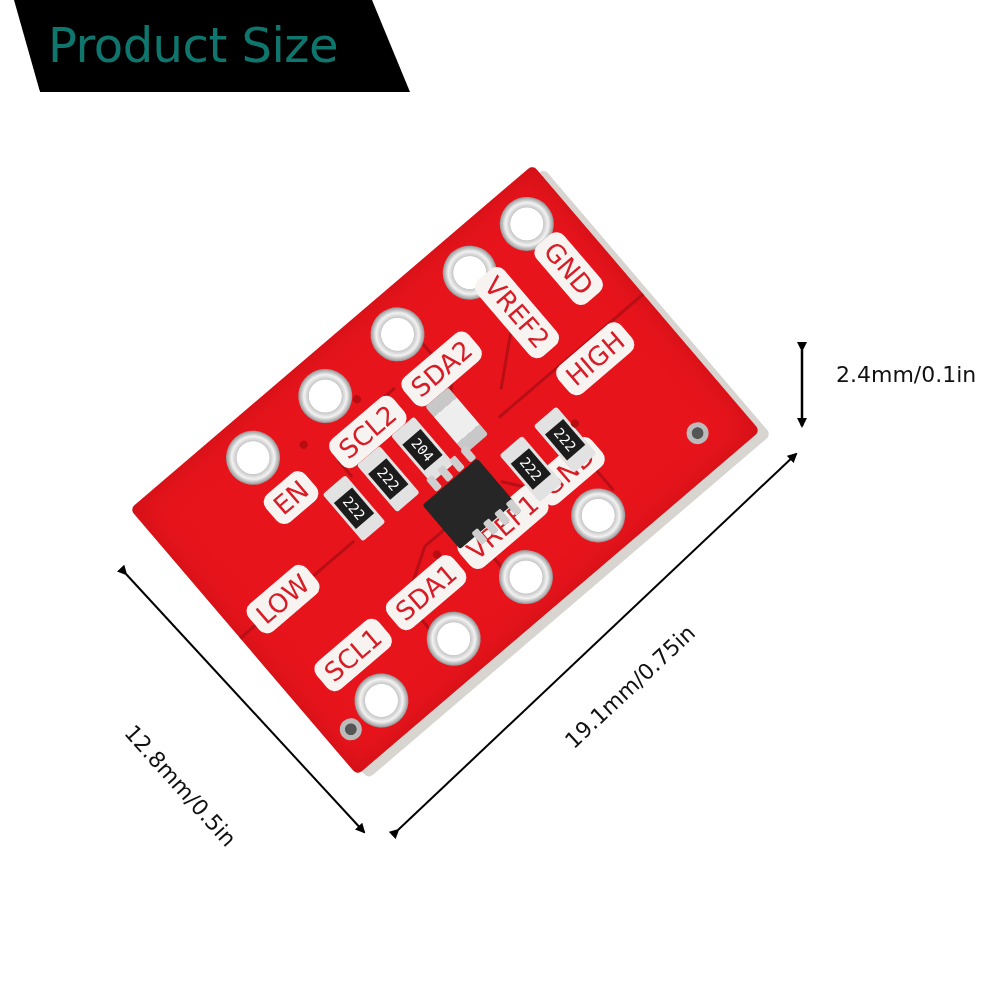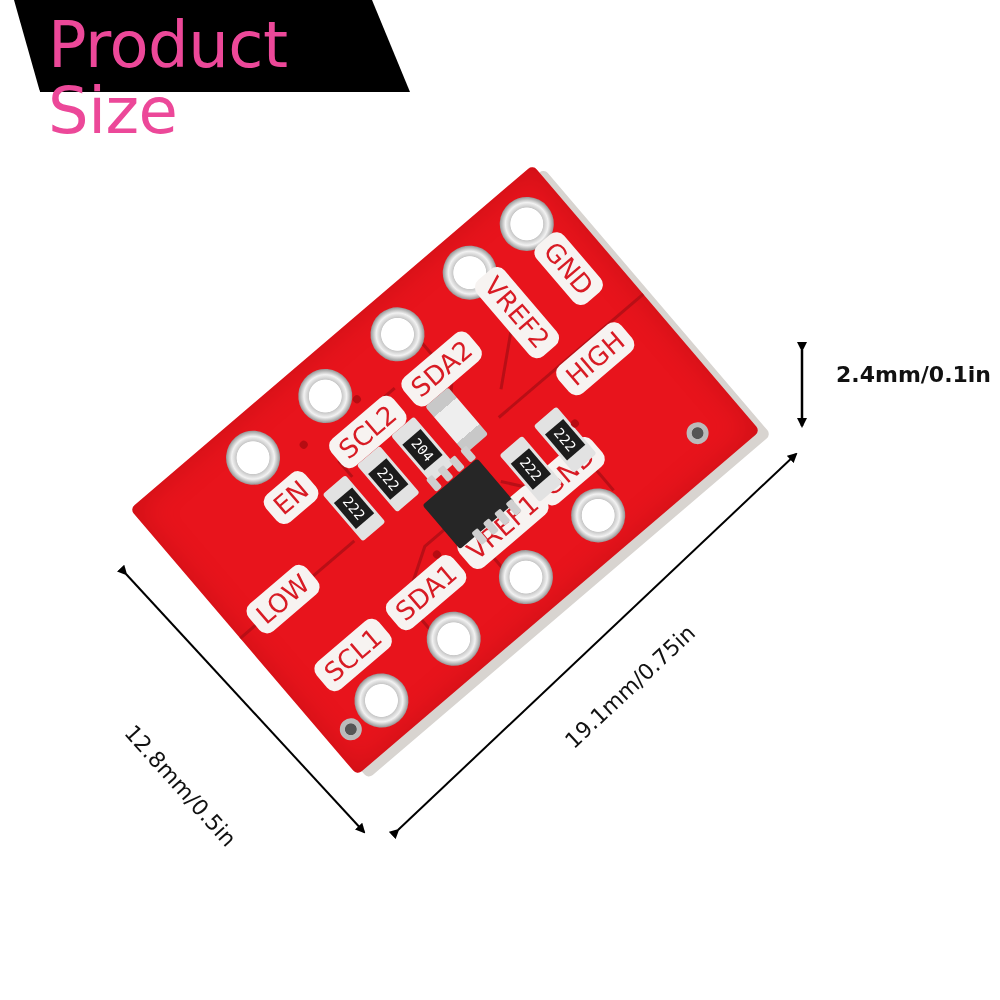--- a/index.html
+++ b/index.html
@@ -1,19 +1,19 @@
 <!DOCTYPE html>
 <html><head>
 <meta charset="utf-8">
 <style>
   html,body{margin:0;padding:0;}
   body{width:1000px;height:1000px;background:#ffffff;position:relative;overflow:hidden;font-family:"Liberation Sans",sans-serif;}
   .banner{position:absolute;left:0;top:0;width:410px;height:92px;}
   .banner svg{position:absolute;left:0;top:0;}
-  .banner-text{position:absolute;left:48px;top:12px;font-size:64px;color:#ec4899;font-family:"DejaVu Sans",sans-serif;letter-spacing:-0.5px;line-height:66px;}
+  .banner-text{position:absolute;left:48px;top:12px;font-size:48px;color:#0f766e;font-family:"DejaVu Sans",sans-serif;letter-spacing:-0.5px;line-height:66px;}
   .scene{position:absolute;left:0;top:0;width:1000px;height:1000px;}
   .dim-label{position:absolute;font-size:22px;color:#111;font-family:"DejaVu Sans",sans-serif;white-space:nowrap;}
   .pcb-wrap{position:absolute;left:445px;top:470px;width:0;height:0;}
   .pcb{position:absolute;left:-265px;top:-175px;width:530px;height:350px;transform:rotate(-40.5deg);transform-origin:265px 175px;}
   .pcb-base{position:absolute;left:0;top:0;width:530px;height:350px;background:#d8d4d0;border-radius:6px;transform:translate(6px,10px);}
   .pcb-top{position:absolute;left:0;top:0;width:530px;height:350px;background:#e8141c;border-radius:6px;box-shadow:inset 0 0 30px rgba(120,0,0,0.25);}
   .pad{position:absolute;width:54px;height:54px;border-radius:50%;background:radial-gradient(circle at 50% 50%,#ffffff 0 42%,#c9c9c9 44%,#f2f2f2 56%,#9a9a9a 70%,#d9d9d9 80%,#b8b8b8 100%);}
   .silk{position:absolute;background:#f7f3f1;color:#d81b24;font-family:"DejaVu Sans",sans-serif;font-size:26px;padding:2px 8px;border-radius:10px;line-height:32px;white-space:nowrap;}
   .res{position:absolute;width:62px;height:30px;background:#e2e2e2;border-radius:3px;}
   .res .body{position:absolute;left:14px;top:3px;width:34px;height:24px;background:#1c1c1c;color:#fff;font-size:14px;line-height:24px;text-align:center;font-family:"DejaVu Sans Mono",monospace;}
@@ -41,21 +41,21 @@
     </marker>
   </defs>
 
   <line x1="802" y1="350" x2="802" y2="426" stroke="#000" stroke-width="2.5" marker-start="url(#ah)" marker-end="url(#ah)"></line>
 
   <line x1="126" y1="574" x2="364" y2="832" stroke="#000" stroke-width="2" marker-start="url(#ah)" marker-end="url(#ah)"></line>
 
   <line x1="398" y1="830" x2="796" y2="454" stroke="#000" stroke-width="2" marker-start="url(#ah)" marker-end="url(#ah)"></line>
 </svg>
 
-<div class="dim-label" style="left:836px;top:362px;font-weight:bold;">2.4mm/0.1in</div>
+<div class="dim-label" style="left:836px;top:362px;">2.4mm/0.1in</div>
 <div class="dim-label" style="left:138px;top:720px;transform:rotate(48deg);transform-origin:left top;">12.8mm/0.5in</div>
 <div class="dim-label" style="left:560px;top:735px;transform:rotate(-43deg);transform-origin:left top;">19.1mm/0.75in</div>
 
 <div class="pcb-wrap">
   <div class="pcb">
     <div class="pcb-base"></div>
     <div class="pcb-top">
 
       <svg width="530" height="350" style="position:absolute;left:0;top:0;">
         <g fill="none" stroke="#b80f16" stroke-width="3">

